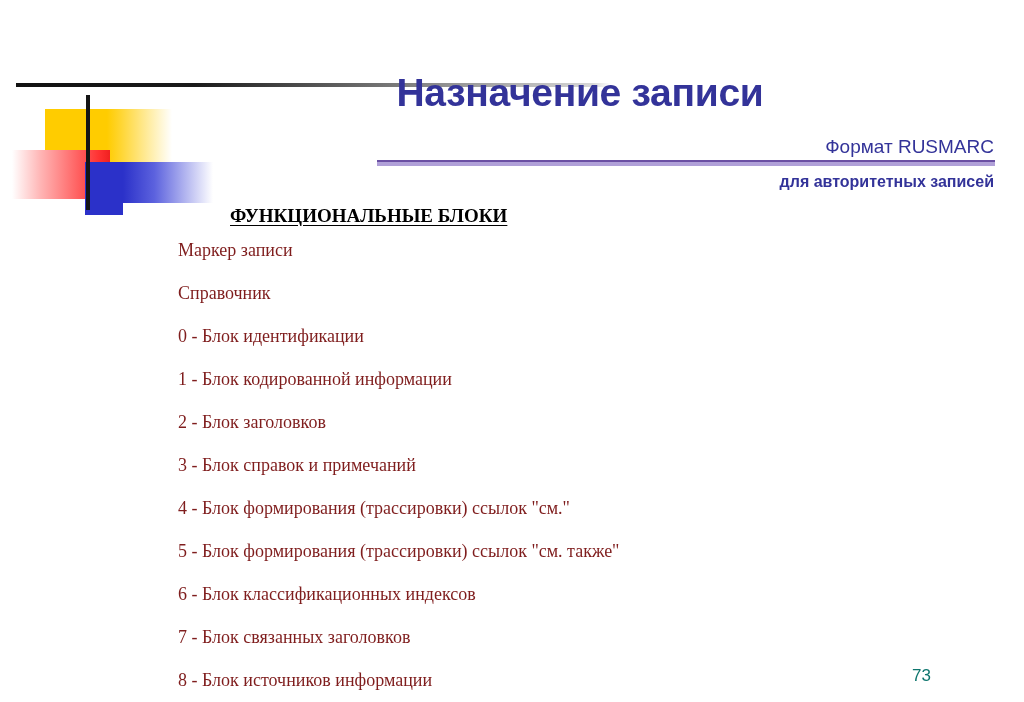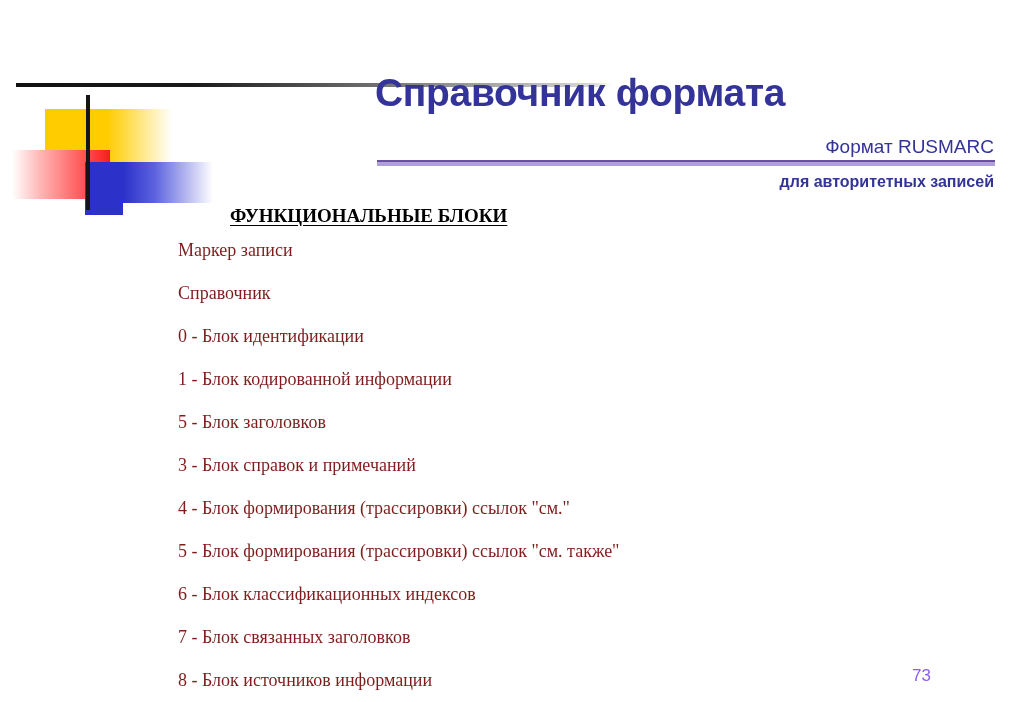--- a/index.html
+++ b/index.html
@@ -166,55 +166,55 @@
     white-space: nowrap;
   }
 
   
   .page-number {
     position: absolute;
     left: 912px;
     top: 666px;
     font-family: "Liberation Sans", "DejaVu Sans", sans-serif;
     font-size: 17px;
-    color: #8b5cf6;
+    color: #0f766e;
   }
 </style>
 </head>
 <body>
 
 <div id="slide">
 
   <div class="deco">
     <div class="deco-yellow"></div>
     <div class="deco-yellow-fade"></div>
     <div class="deco-red"></div>
     <div class="deco-blue"></div>
     <div class="deco-blue-fade"></div>
     <div class="deco-vline"></div>
   </div>
   <div class="deco-hline"></div>
 
-  <div class="slide-title">Справочник формата</div>
+  <div class="slide-title">Назначение записи</div>
 
   <div class="rule-purple"></div>
 
   <div class="hdr-format">Формат RUSMARC</div>
 
   <div class="hdr-sub">для авторитетных записей</div>
 
   <div class="body-block">
     <div class="body-heading">ФУНКЦИОНАЛЬНЫЕ БЛОКИ</div>
 
     <ul class="body-list">
       <li>Маркер записи</li>
       <li>Справочник</li>
       <li>0 - Блок идентификации</li>
       <li>1 - Блок кодированной информации</li>
-      <li>5 - Блок заголовков</li>
+      <li>2 - Блок заголовков</li>
       <li>3 - Блок справок и примечаний</li>
       <li>4 - Блок формирования (трассировки) ссылок "см."</li>
       <li>5 - Блок формирования (трассировки) ссылок "см. также"</li>
       <li>6 - Блок классификационных индексов</li>
       <li>7 - Блок связанных заголовков</li>
       <li>8 - Блок источников информации</li>
     </ul>
   </div>
 
   <div class="page-number">73</div>

